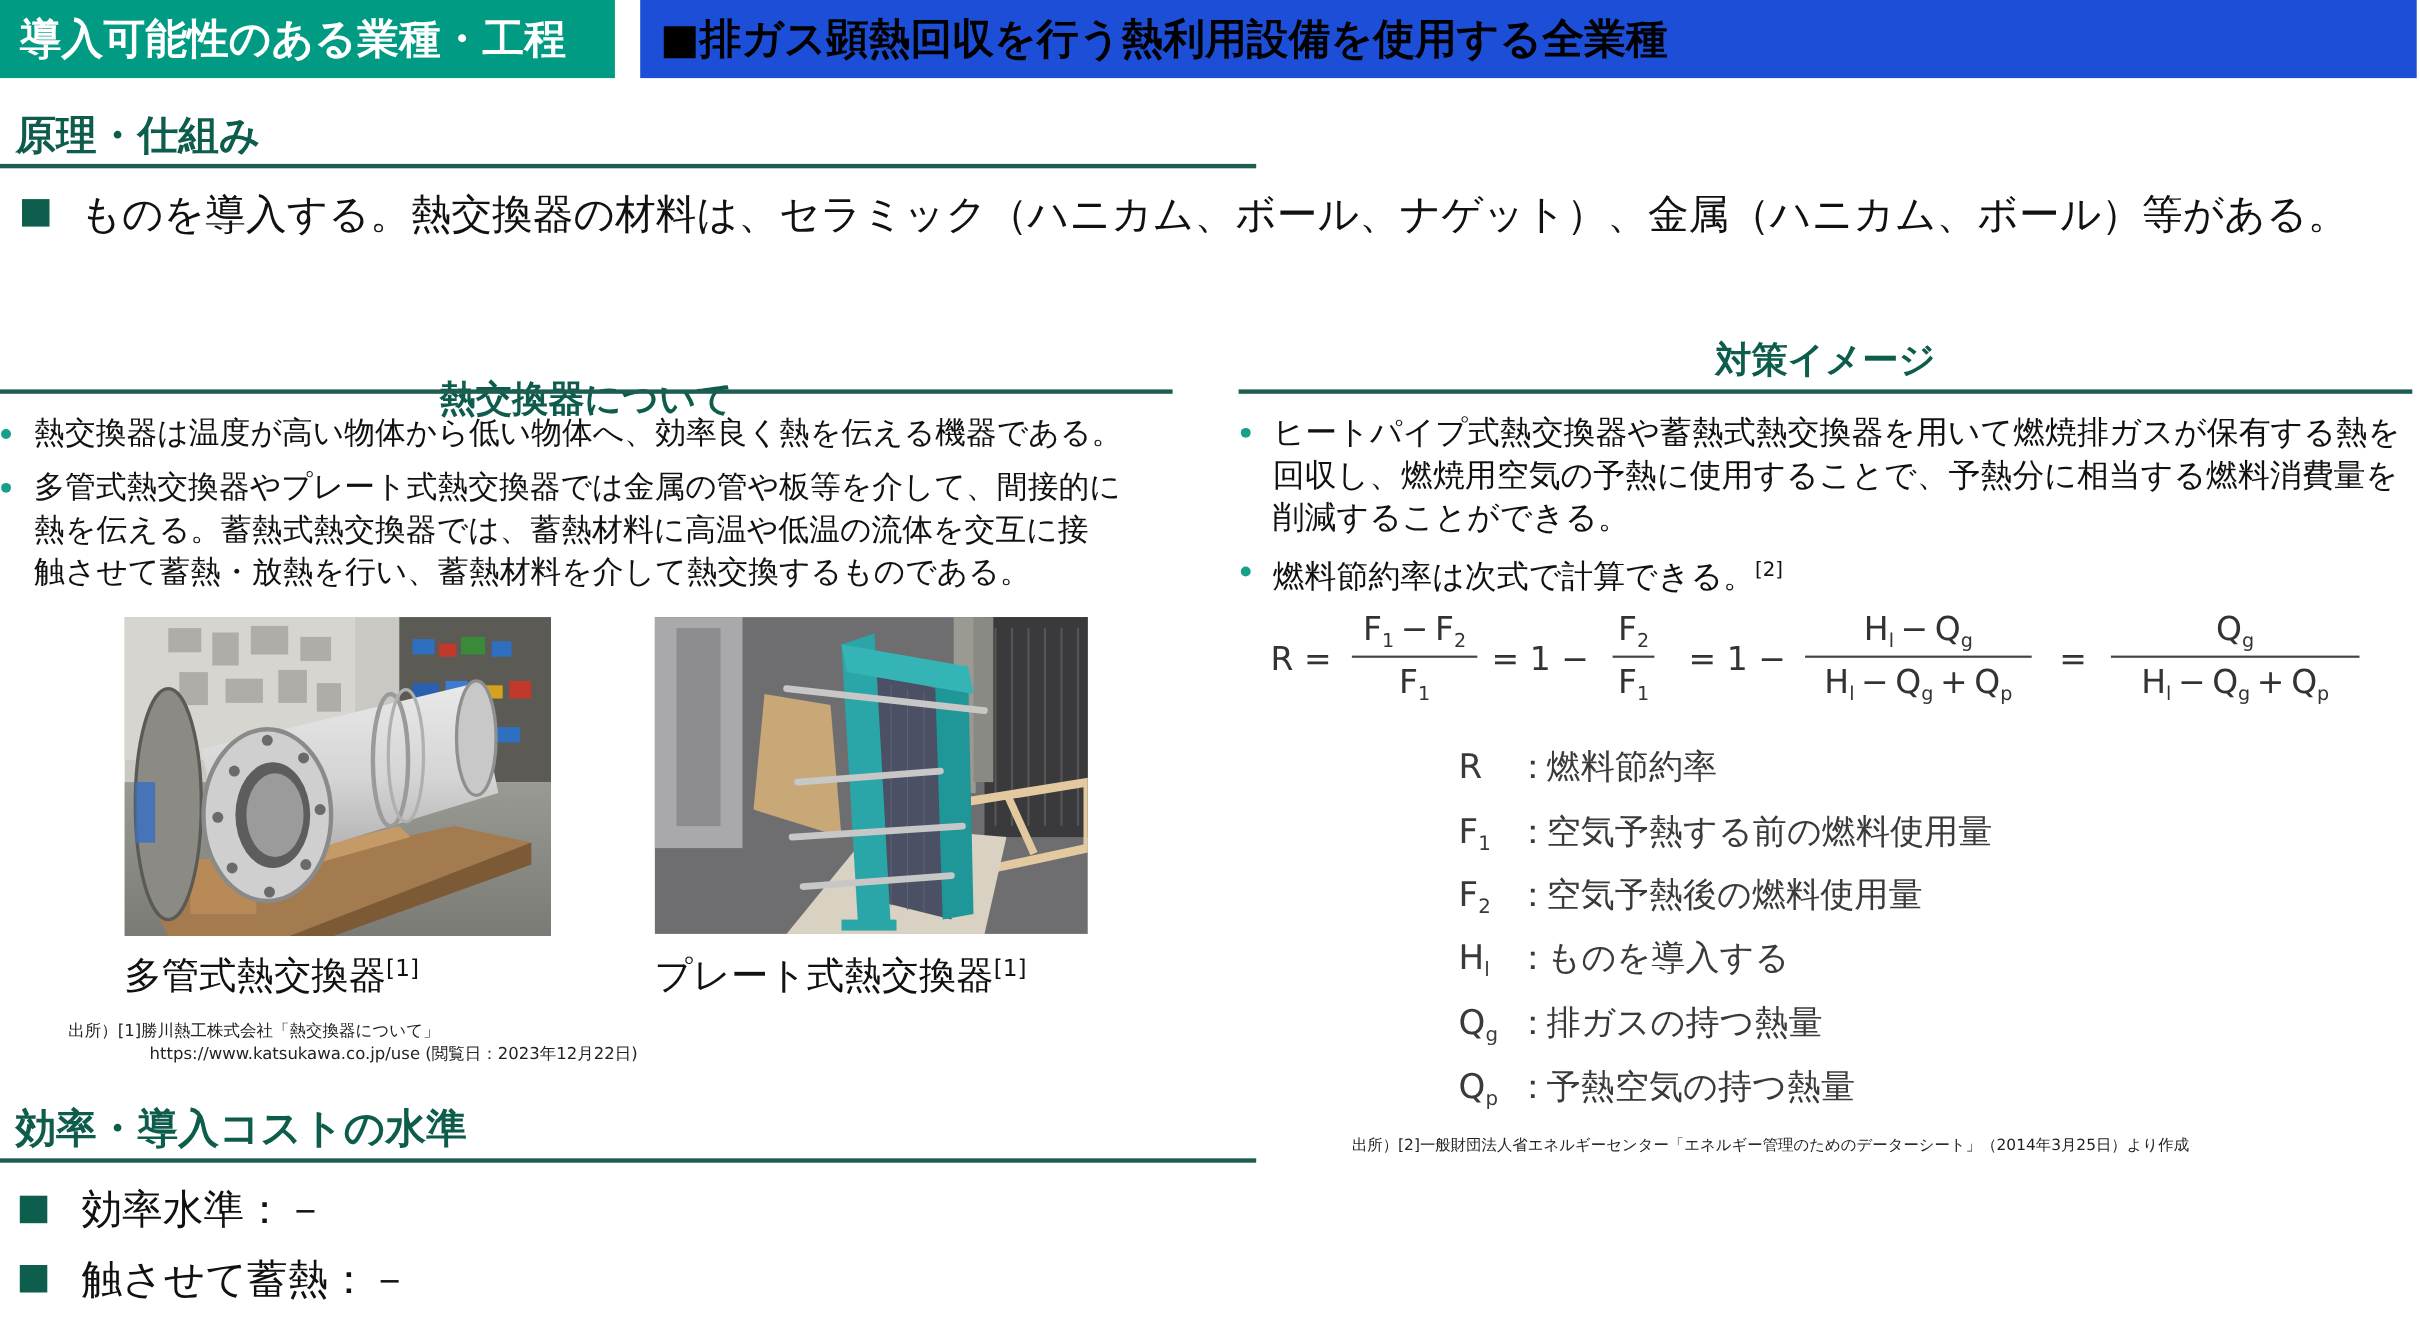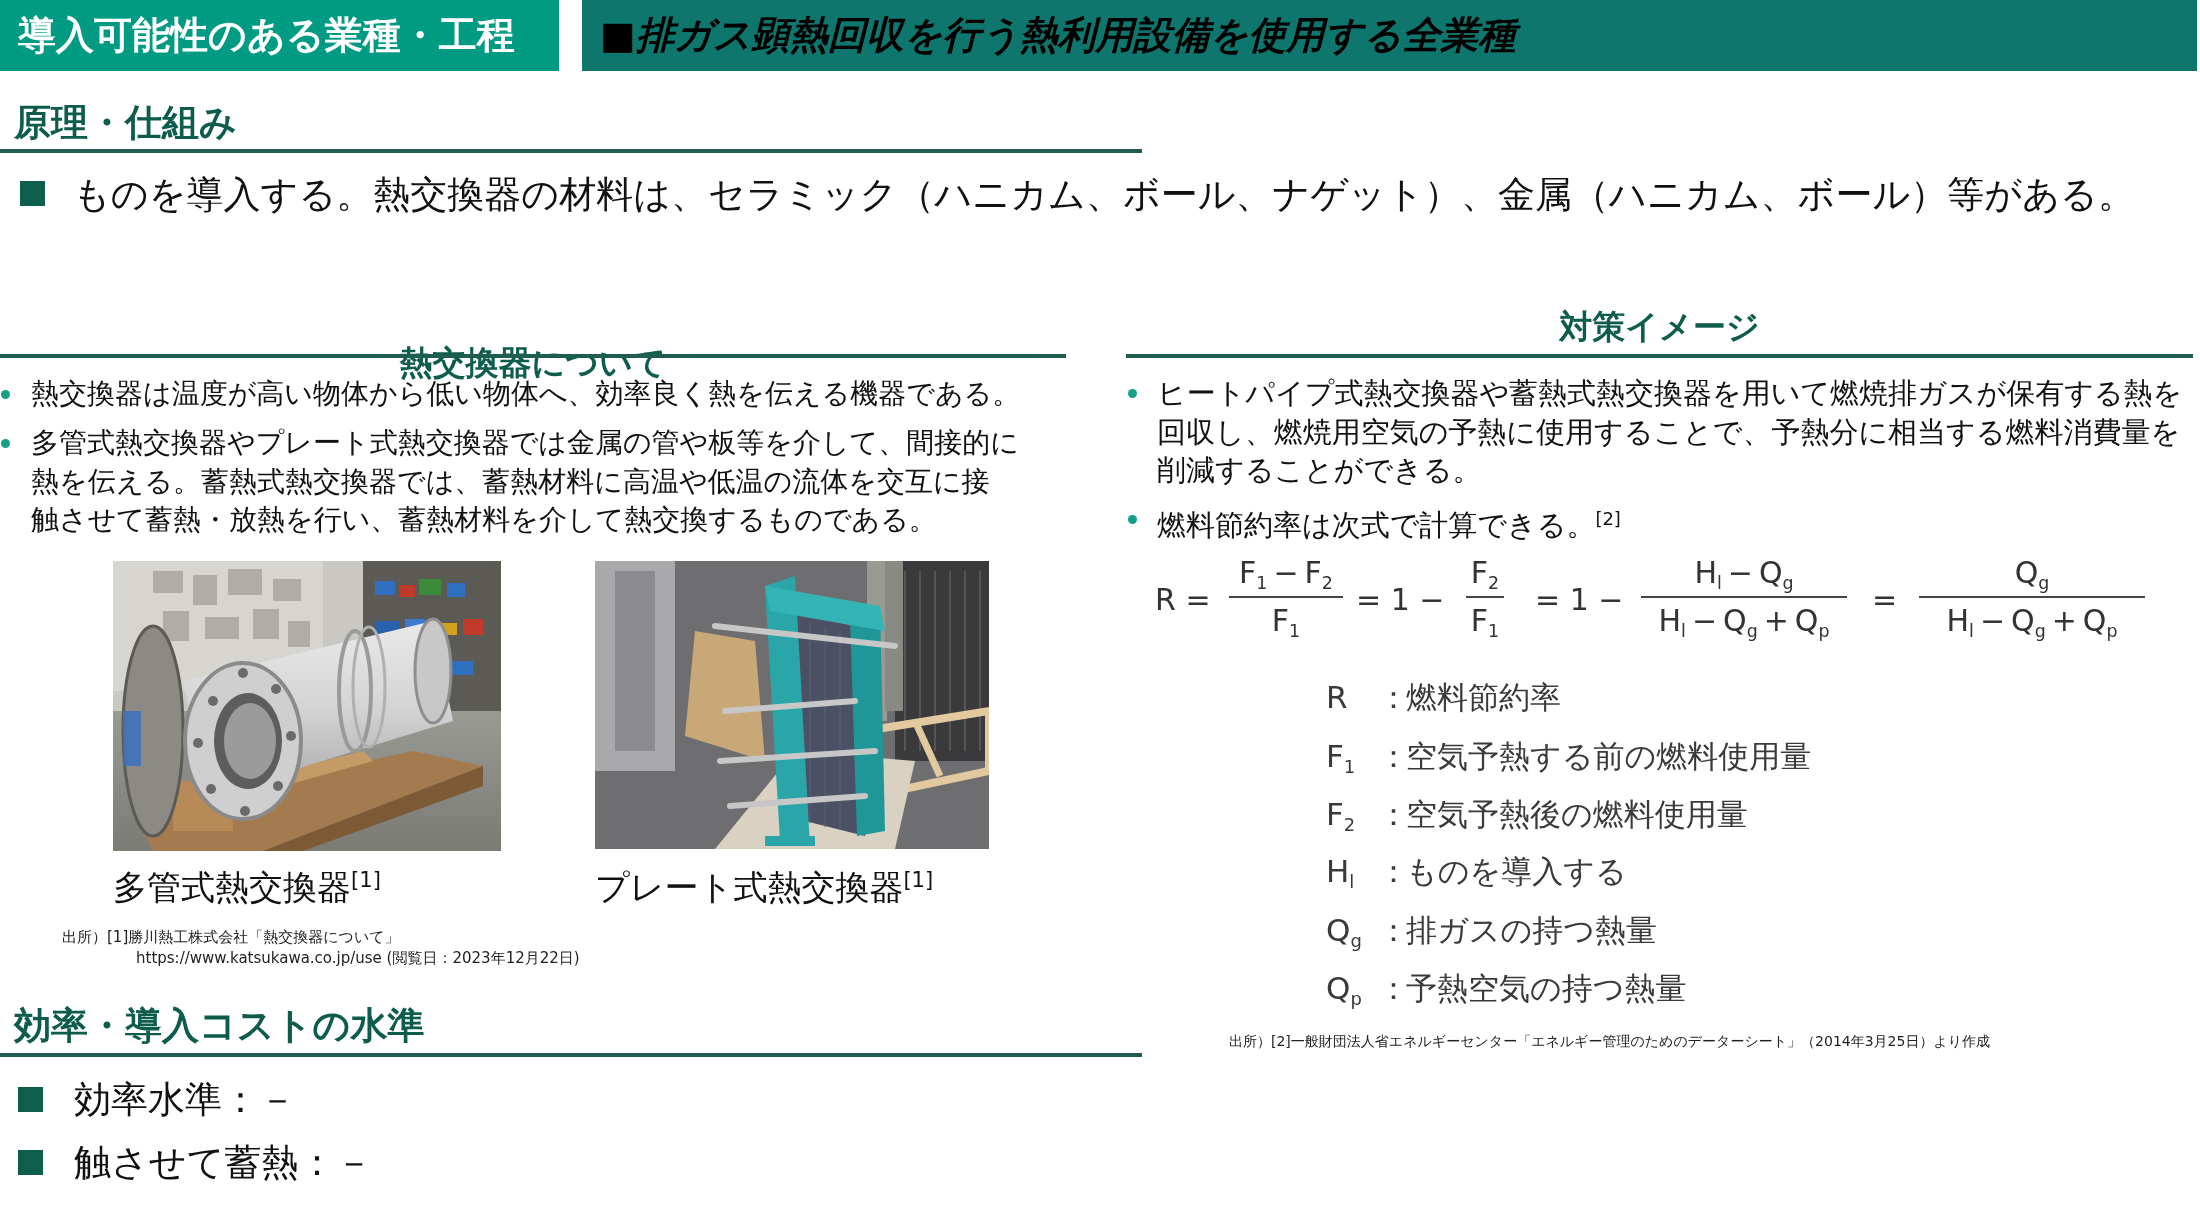--- a/index.html
+++ b/index.html
@@ -4,21 +4,21 @@
   <style>
     html, body { margin: 0; padding: 0; }
     body {
       width: 2200px; height: 1206px; position: relative; overflow: hidden;
       background: #ffffff; color: #111;
       font-family: "DejaVu Sans", "Liberation Sans", sans-serif;
     }
     .abs { position: absolute; }
     .hdr-dark { left: 0; top: 0; width: 559px; height: 71px; background: #009b82; }
     .hdr-dark span { position: absolute; left: 18px; top: 0; line-height: 71px; font-size: 38px; font-weight: bold; color: #fff; white-space: nowrap; }
-    .hdr-light { left: 582px; top: 0; width: 1615px; height: 71px; background: #0f766e; font-style: italic; }
+    .hdr-light { left: 582px; top: 0; width: 1615px; height: 71px; background: #1d4ed8; }
     .hdr-light span { position: absolute; left: 18px; top: 0; line-height: 71px; font-size: 38px; font-weight: bold; color: #000; white-space: nowrap; }
     .sec-title { font-size: 37px; font-weight: bold; color: #0d5c4c; white-space: nowrap; line-height: 46px; }
     .rule { height: 4px; background: #1d5e50; }
     .sq { width: 25px; height: 25px; background: #0e5e4e; }
     .para { font-size: 37px; line-height: 53px; white-space: nowrap; color: #111; }
     .col-title { font-size: 33px; font-weight: bold; color: #0d5c4c; text-align: center; line-height: 44px; white-space: nowrap; }
     .blist { font-size: 28px; line-height: 38.5px; white-space: nowrap; color: #111; }
     .dot { width: 9px; height: 9px; border-radius: 50%; background: #16a08a; }
     .blist .line { display: block; }
     .sup { font-size: 62%; vertical-align: 0.55em; }

